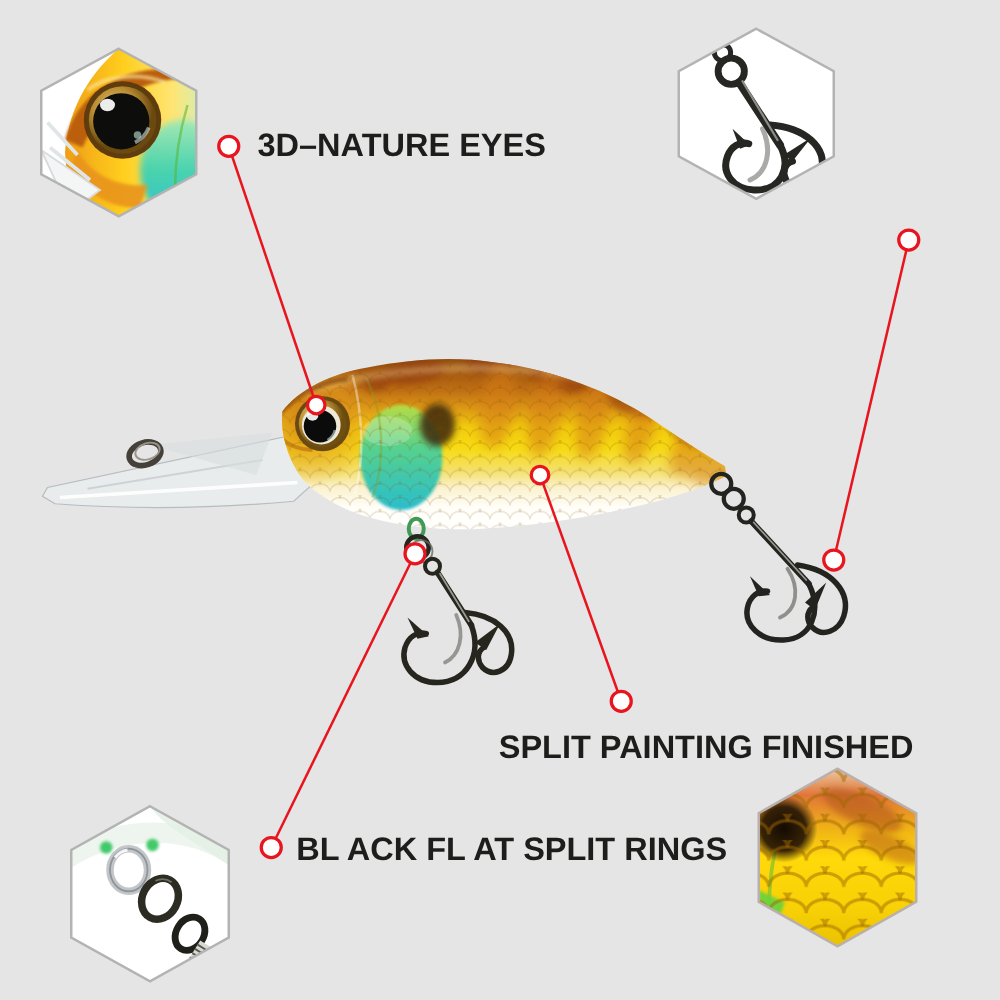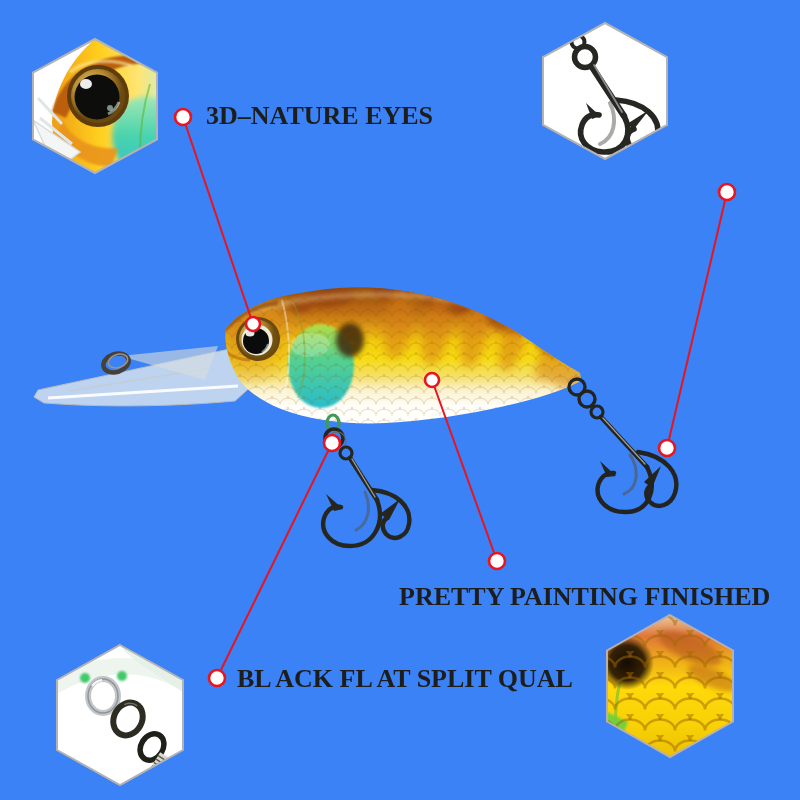--- a/index.html
+++ b/index.html
@@ -1,17 +1,17 @@
 <!DOCTYPE html>
 <html><head>
 <meta charset="utf-8">
 <style>
   html,body{margin:0;padding:0;background:#ffffff;}
-  .canvas{position:relative;width:800px;height:800px;background:#3b82f6;overflow:hidden;
-          font-family:Liberation Serif, serif;}
+  .canvas{position:relative;width:800px;height:800px;background:#e5e5e5;overflow:hidden;
+          font-family:Liberation Sans, sans-serif;}
   .scene{position:absolute;left:0;top:0;}
   .callout-label{position:absolute;font-weight:700;font-size:26px;line-height:28px;
                  color:#1d1d1b;white-space:nowrap;letter-spacing:0px;}
 </style>
 </head>
 <body>
 
 <div class="canvas">
 
 <svg class="scene" width="800" height="800" viewBox="0 0 800 800">
@@ -288,16 +288,16 @@
     <circle cx="727" cy="192" r="8"></circle>
     <circle cx="667" cy="448" r="8"></circle>
     <circle cx="432" cy="380" r="7"></circle>
     <circle cx="497" cy="561" r="8"></circle>
     <circle cx="332" cy="443" r="8"></circle>
     <circle cx="217" cy="678" r="8"></circle>
   </g>
 </svg>
 
 <div class="callout-label" style="left:206px;top:102px;">3D–NATURE EYES</div>
-<div class="callout-label" style="left:399px;top:583px;">PRETTY PAINTING FINISHED</div>
-<div class="callout-label" style="left:237px;top:665px;">BL ACK FL AT SPLIT QUAL</div>
+<div class="callout-label" style="left:399px;top:583px;">SPLIT PAINTING FINISHED</div>
+<div class="callout-label" style="left:237px;top:665px;">BL ACK FL AT SPLIT RINGS</div>
 
 </div>
 
 </body></html>

